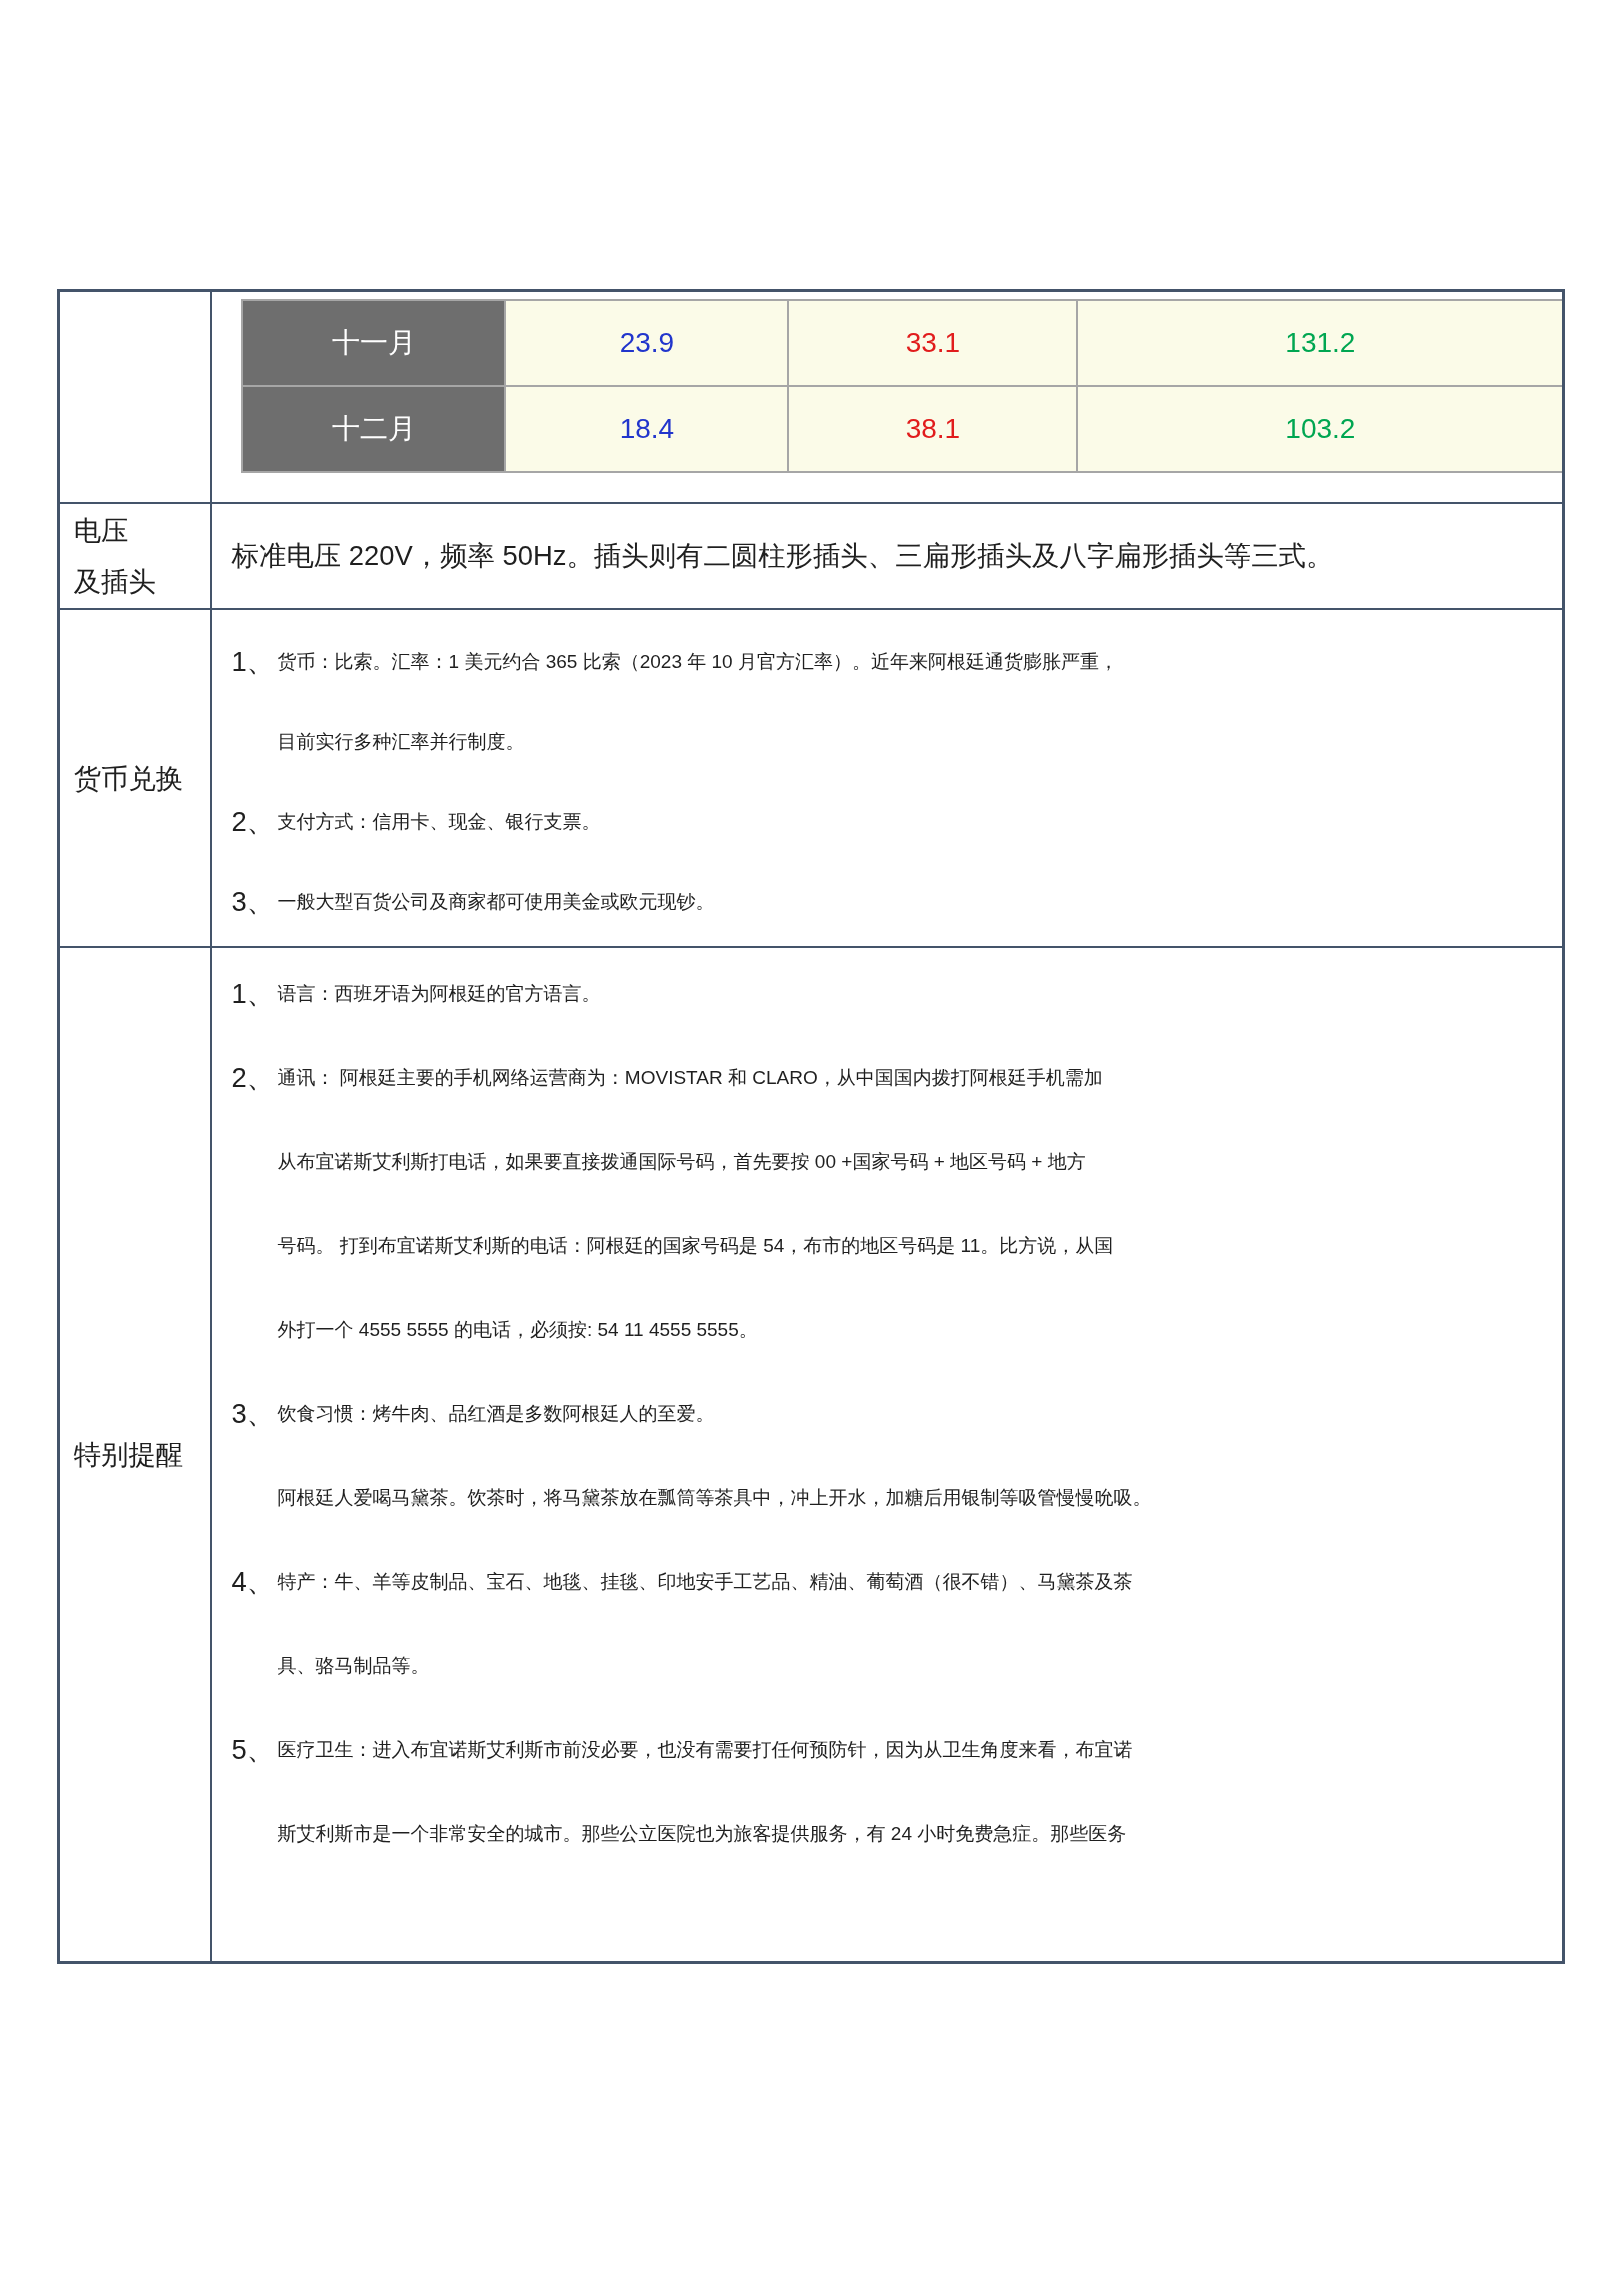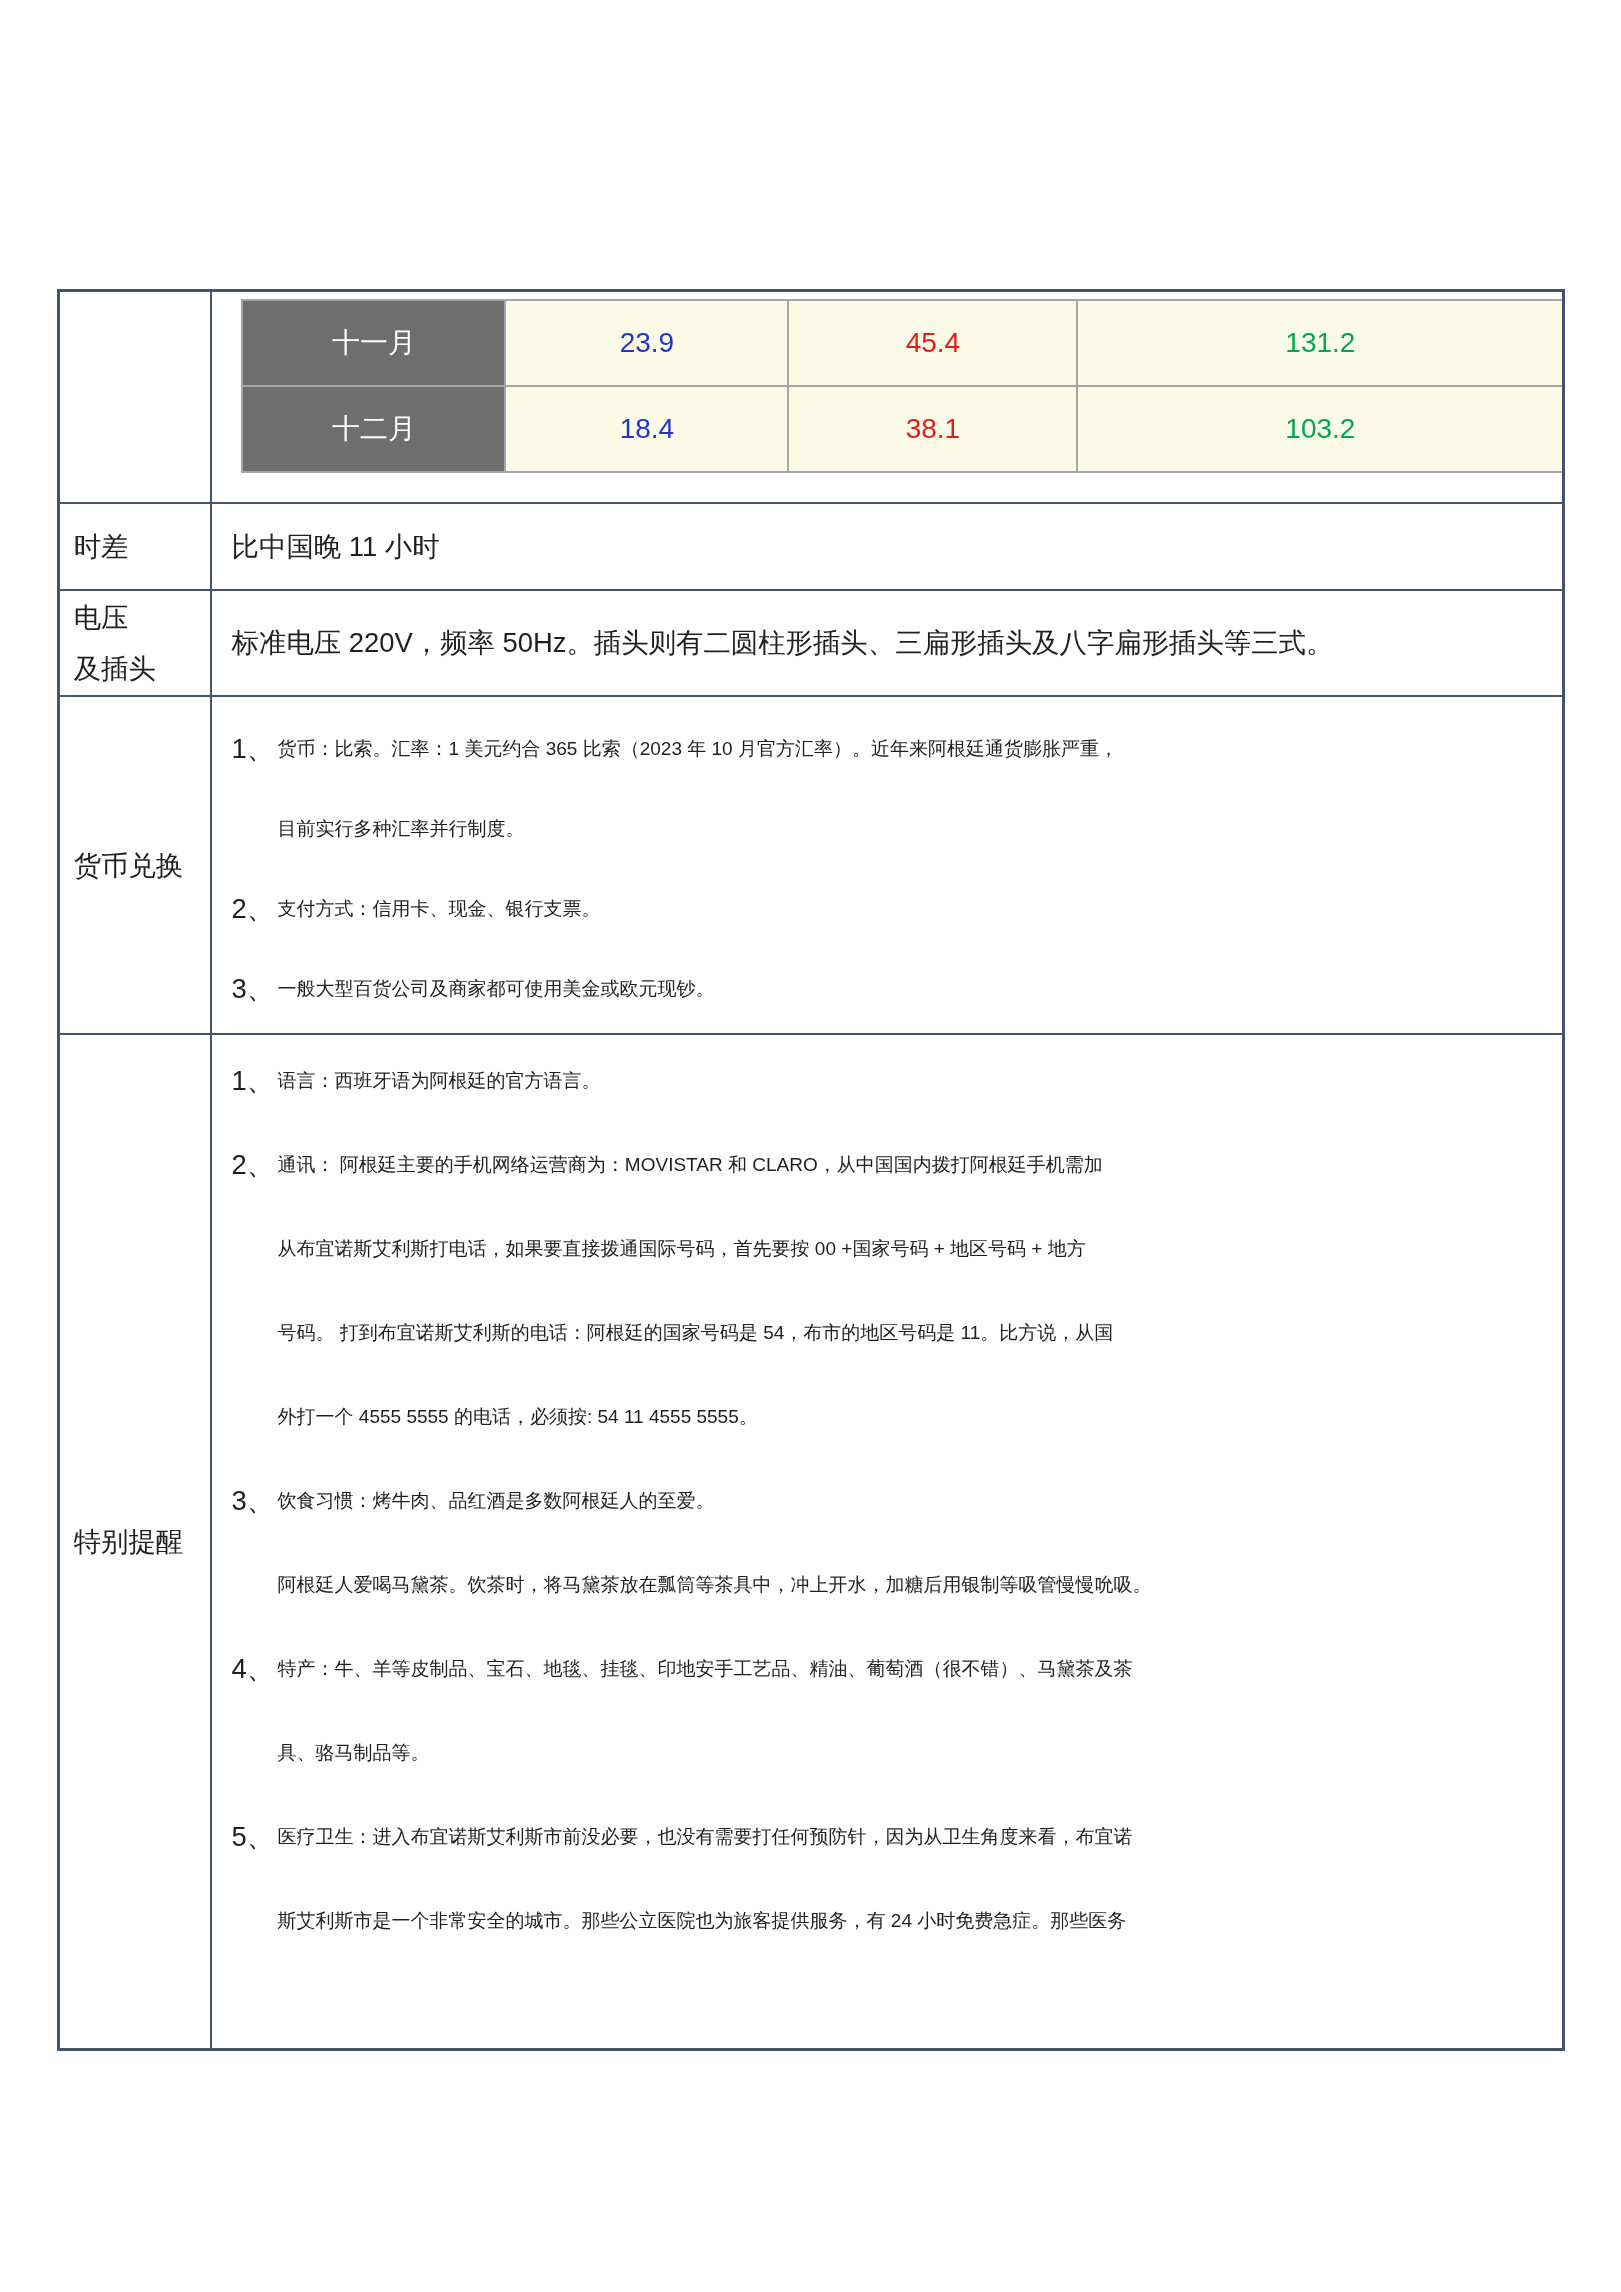--- a/index.html
+++ b/index.html
@@ -91,43 +91,35 @@
             <colgroup>
               <col style="width:263px">
                 <col style="width:283px">
                 <col style="width:289px">
                 <col style="width:486px">
             </colgroup>
             <tbody>
                 <tr>
               <td class="month-cell">十一月</td>
               <td class="value-cell c-blue">23.9</td>
-              <td class="value-cell c-red">45.4</td>
+              <td class="value-cell c-red">33.1</td>
               <td class="value-cell c-green">131.2</td>
             </tr>
             <tr>
               <td class="month-cell">十二月</td>
               <td class="value-cell c-blue">18.4</td>
               <td class="value-cell c-red">38.1</td>
               <td class="value-cell c-green">103.2</td>
             </tr>
           </tbody>
             </table>
         </div>
       </div>
     </div>
 
-    <div class="t-row row-time">
-      <div class="label-cell">
-        <span>时差</span>
-      </div>
-      <div class="content-cell v-center">
-        <span class="plain-text">比中国晚 11 小时</span>
-      </div>
-    </div>
 
     <div class="t-row row-voltage">
       <div class="label-cell">
         <div class="vlabel-line">电压</div>
         <div class="vlabel-line">及插头</div>
       </div>
       <div class="content-cell v-center">
         <span class="plain-text">标准电压 220V，频率 50Hz。插头则有二圆柱形插头、三扁形插头及八字扁形插头等三式。</span>
       </div>
     </div>

